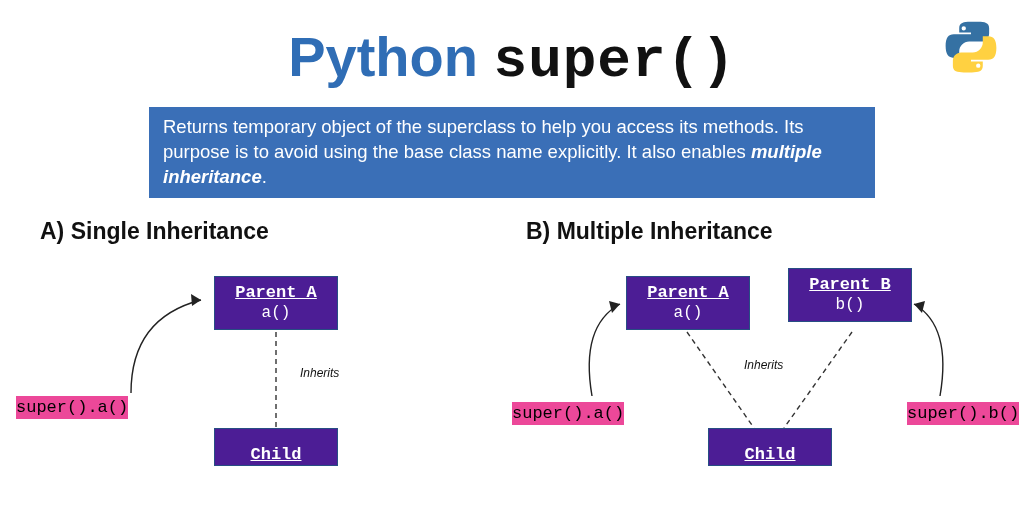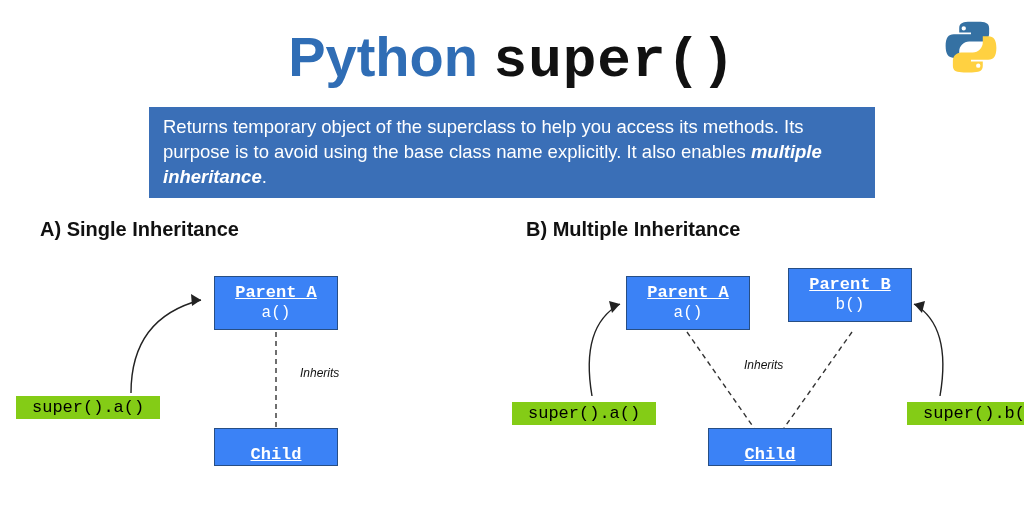--- a/index.html
+++ b/index.html
@@ -41,52 +41,52 @@
   .desc-box .mi { font-style: italic; font-weight: bold; }
   .columns {
     display: flex;
     margin-top: 20px;
     padding: 0 36px;
     gap: 20px;
   }
   .col { flex: 1; position: relative; }
   .col-title {
     font-weight: bold;
-    font-size: 20px;
+    font-size: 23px;
     color: #111;
     margin-bottom: 22px;
     margin-left: 4px;
   }
   .class-box {
     position: absolute;
-    background: #3b82f6;
+    background: #4c1d95;
     border: 1px solid #274e84;
     color: #fff;
     text-align: center;
     font-family: "Courier New", Courier, monospace;
     width: 124px;
   }
   .class-box .cname {
     text-decoration: underline;
     font-weight: bold;
     font-size: 17px;
     padding: 6px 0 0 0;
   }
   .class-box .cmeth {
     font-size: 16px;
     padding: 2px 0 7px 0;
   }
   .class-box.child { height: 38px; }
   .class-box.child .cname { padding: 16px 0; }
   .call-label {
     position: absolute;
-    background: #84cc16;
+    background: #ec4899;
     font-family: "Courier New", Courier, monospace;
     font-size: 17px;
-    padding: 2px 16px;
+    padding: 2px 0;
     white-space: nowrap;
   }
   .inherits-label {
     position: absolute;
     font-style: italic;
     font-size: 12px;
     color: #111;
   }
   svg.connector {
     position: absolute;

